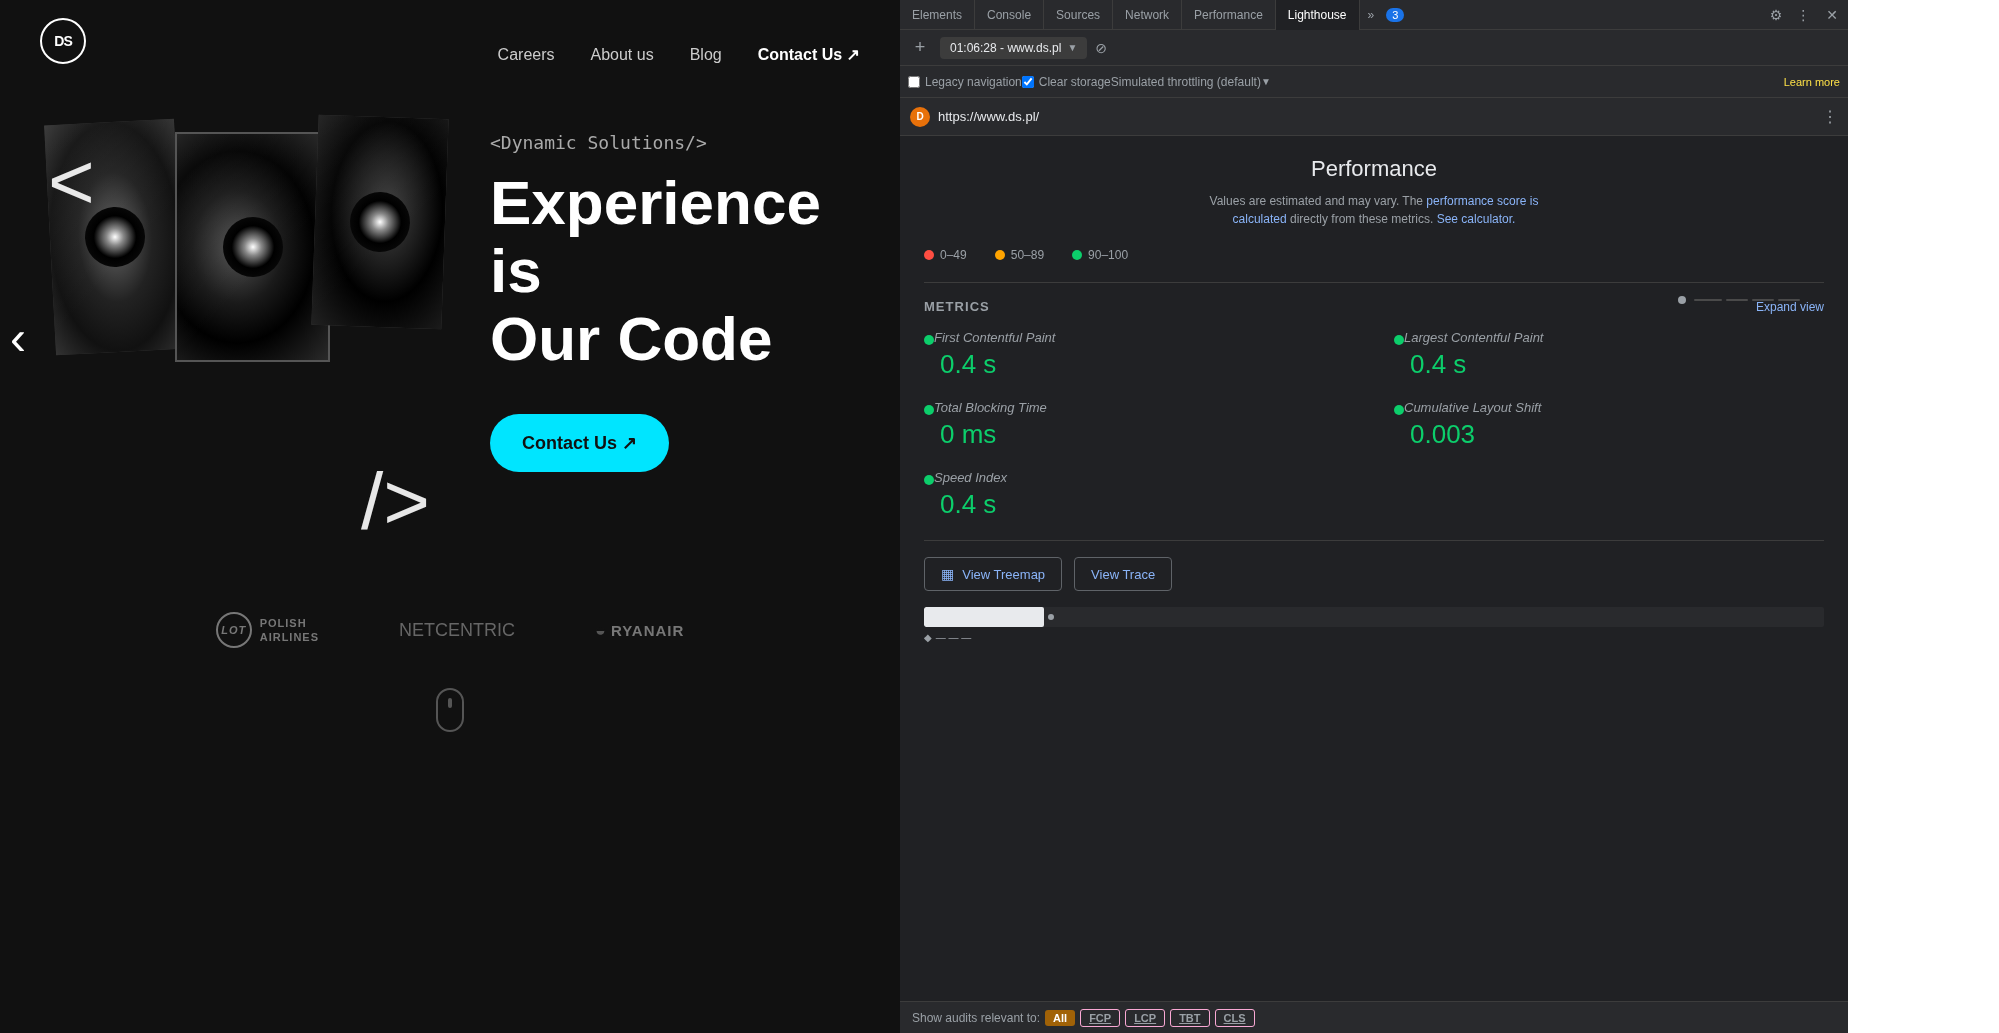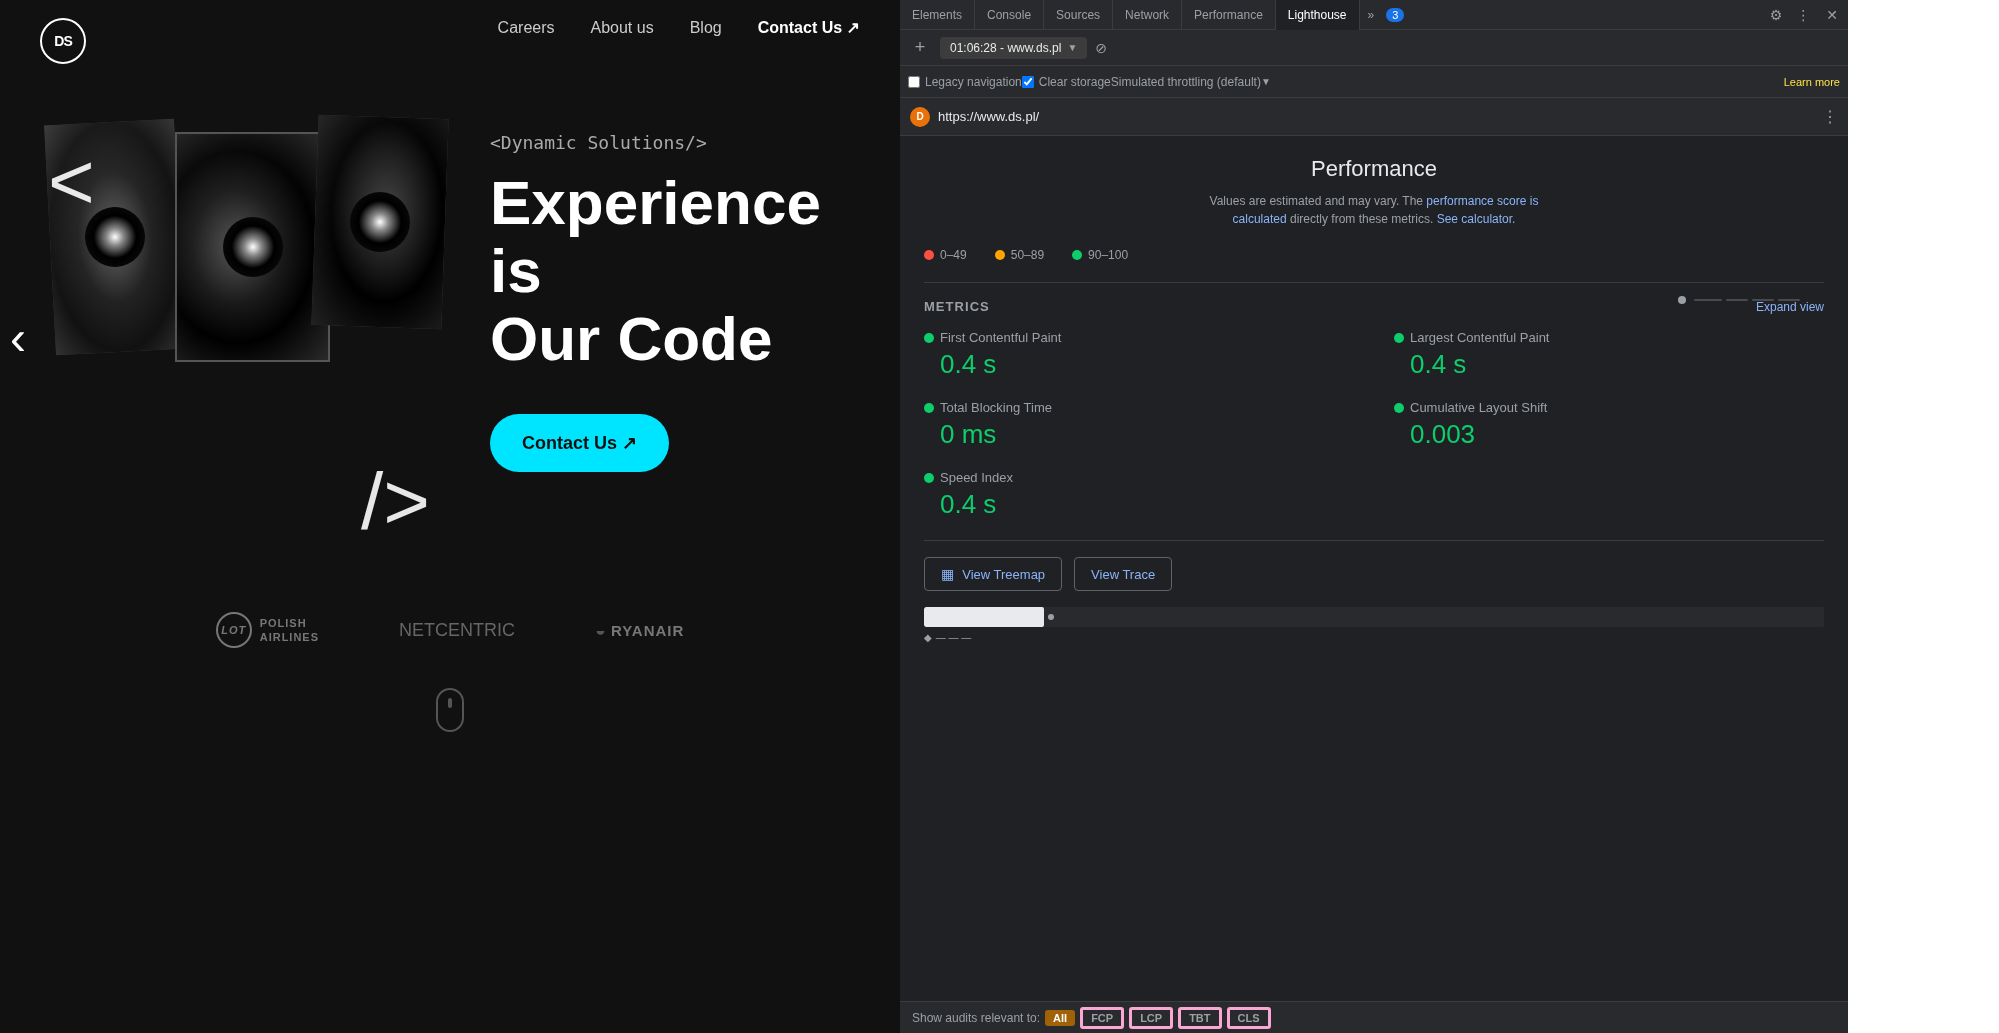--- a/index.html
+++ b/index.html
@@ -18,21 +18,21 @@
       background: #111;
       color: #fff;
       position: relative;
       overflow: hidden;
       flex-shrink: 0;
     }
 
     
     #navbar {
       display: flex;
-      align-items: flex-start;
+      align-items: flex-end;
       padding: 18px 40px;
       position: relative;
       z-index: 10;
     }
     #logo {
       width: 46px;
       height: 46px;
       border: 2.5px solid #fff;
       border-radius: 50%;
       display: flex;
@@ -531,23 +531,23 @@
 
     #metrics-grid {
       display: grid;
       grid-template-columns: 1fr 1fr;
       gap: 20px 40px;
       margin-bottom: 20px;
     }
     .metric-item {}
     .metric-label-row {
       display: flex;
-      align-items: center;
-      gap: 6px;
+      align-items: flex-end;
       margin-bottom: 4px;
+      font-style: italic;
     }
     .metric-dot {
       width: 10px;
       height: 10px;
       border-radius: 50%;
       background: #0cce6b;
       flex-shrink: 0;
     }
     .metric-label {
       font-size: 13px;
@@ -620,21 +620,21 @@
     #audit-bar-label {
       color: #9aa0a6;
     }
     .audit-tag {
       padding: 2px 8px;
       border-radius: 3px;
       font-size: 11px;
       font-weight: 600;
     }
     .tag-all { background: #a16207; color: #fff; }
-    .tag-other { background: none; color: #9aa0a6; border: 3px solid #f9a8d4; }
+    .tag-other { background: none; color: #9aa0a6; border: 1px solid #f9a8d4; text-decoration: underline; }
 
     
     #devtools-main::-webkit-scrollbar { width: 6px; }
     #devtools-main::-webkit-scrollbar-track { background: #202124; }
     #devtools-main::-webkit-scrollbar-thumb { background: #5f6368; border-radius: 3px; }
 
     
     .img-overlay {
       position: absolute;
       inset: 0;

